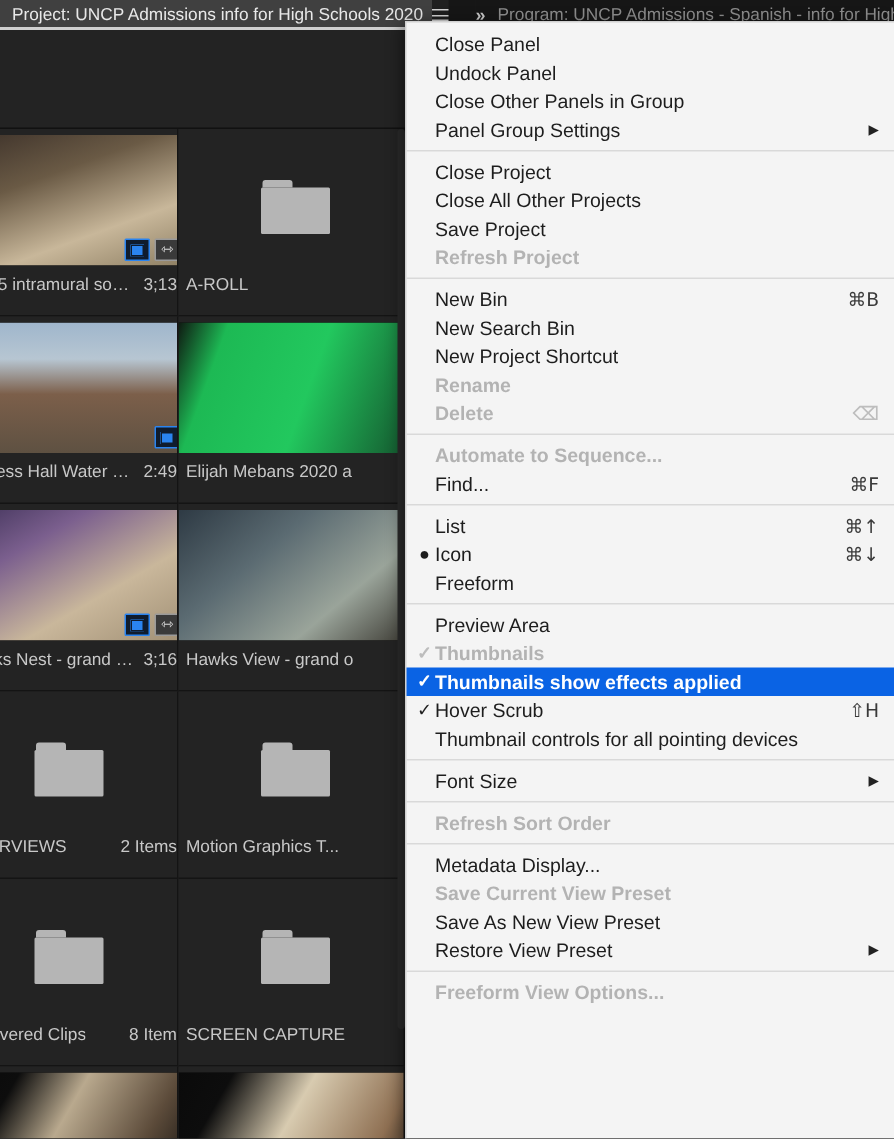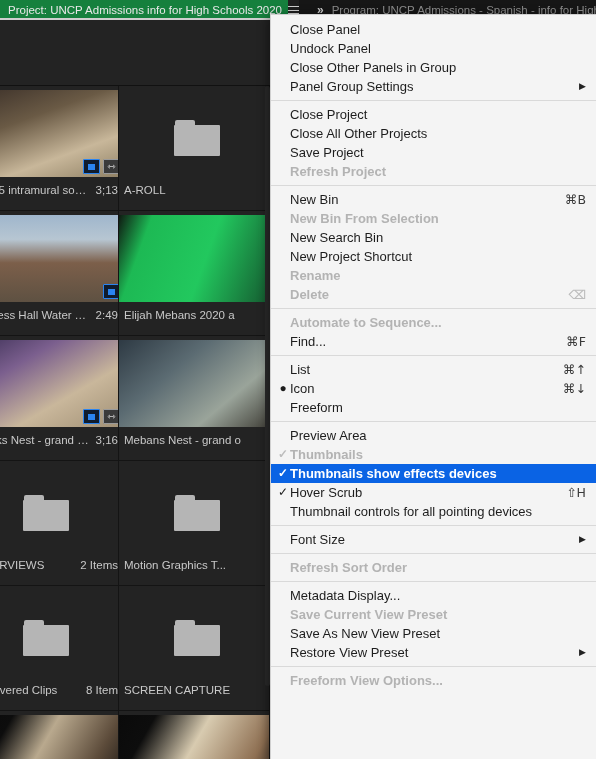--- a/index.html
+++ b/index.html
@@ -15,21 +15,21 @@
   
   .topbar {
     position: absolute; left: 0; top: 0; width: 596px; height: 20px;
     background: #1a1a1a; display: flex; align-items: stretch;
   }
   .tab {
     display: flex; align-items: center; height: 20px;
     padding: 0 6px 0 8px; font-size: 11.5px; color: #d2d2d2;
     white-space: nowrap; position: relative;
   }
-  .tab.active { background: #15803d; color: #e8e8e8; }
+  .tab.active { background: #404040; color: #e8e8e8; }
   .tab.active::after {
     content: ""; position: absolute; left: 0; right: 0; bottom: 0;
     height: 2px; background: #cfcfcf;
   }
   .tab.inactive { color: #8d8d8d; background: #161616; }
   .hamburger {
     width: 22px; height: 20px; display: flex; flex-direction: column;
     align-items: center; justify-content: center; gap: 2.5px;
     background: #1f1f1f; position: relative;
   }
@@ -228,21 +228,21 @@
             <div class="cellmeta">
               <span class="name">Hawks Nest - grand o...</span>
               <span class="dur">3;16</span>
             </div>
           </div>
           <div class="cell">
             <div class="thumbwrap">
               <div class="thumb" style="background: linear-gradient(140deg, rgb(46, 58, 68) 0%, rgb(91, 107, 114) 35%, rgb(154, 164, 154) 70%, rgb(60, 58, 51) 100%);"></div>
             </div>
             <div class="cellmeta">
-              <span class="name">Mebans Nest - grand o</span>
+              <span class="name">Hawks View - grand o</span>
               <span class="dur"></span>
             </div>
           </div>
         </div>
         <div class="gridrow">
           <div class="cell">
             <div class="thumbwrap" style="background: transparent;">
               <div class="folder-icon">
                 <span class="tab-top"></span>
                 <span class="body"></span>
@@ -341,23 +341,20 @@
         <span class="label">Save Project</span>
       </div>
       <div class="mi disabled">
         <span class="label">Refresh Project</span>
       </div>
       <div class="sep"></div>
       <div class="mi">
         <span class="label">New Bin</span>
         <span class="accel">⌘B</span>
       </div>
-      <div class="mi disabled">
-        <span class="label">New Bin From Selection</span>
-      </div>
       <div class="mi">
         <span class="label">New Search Bin</span>
       </div>
       <div class="mi">
         <span class="label">New Project Shortcut</span>
       </div>
       <div class="mi disabled">
         <span class="label">Rename</span>
       </div>
       <div class="mi disabled">
@@ -388,21 +385,21 @@
       <div class="sep"></div>
       <div class="mi">
         <span class="label">Preview Area</span>
       </div>
       <div class="mi disabled">
         <span class="mark">✓</span>
         <span class="label">Thumbnails</span>
       </div>
       <div class="mi highlight">
         <span class="mark">✓</span>
-        <span class="label">Thumbnails show effects devices</span>
+        <span class="label">Thumbnails show effects applied</span>
       </div>
       <div class="mi">
         <span class="mark">✓</span>
         <span class="label">Hover Scrub</span>
         <span class="accel">⇧H</span>
       </div>
       <div class="mi">
         <span class="label">Thumbnail controls for all pointing devices</span>
       </div>
       <div class="sep"></div>

